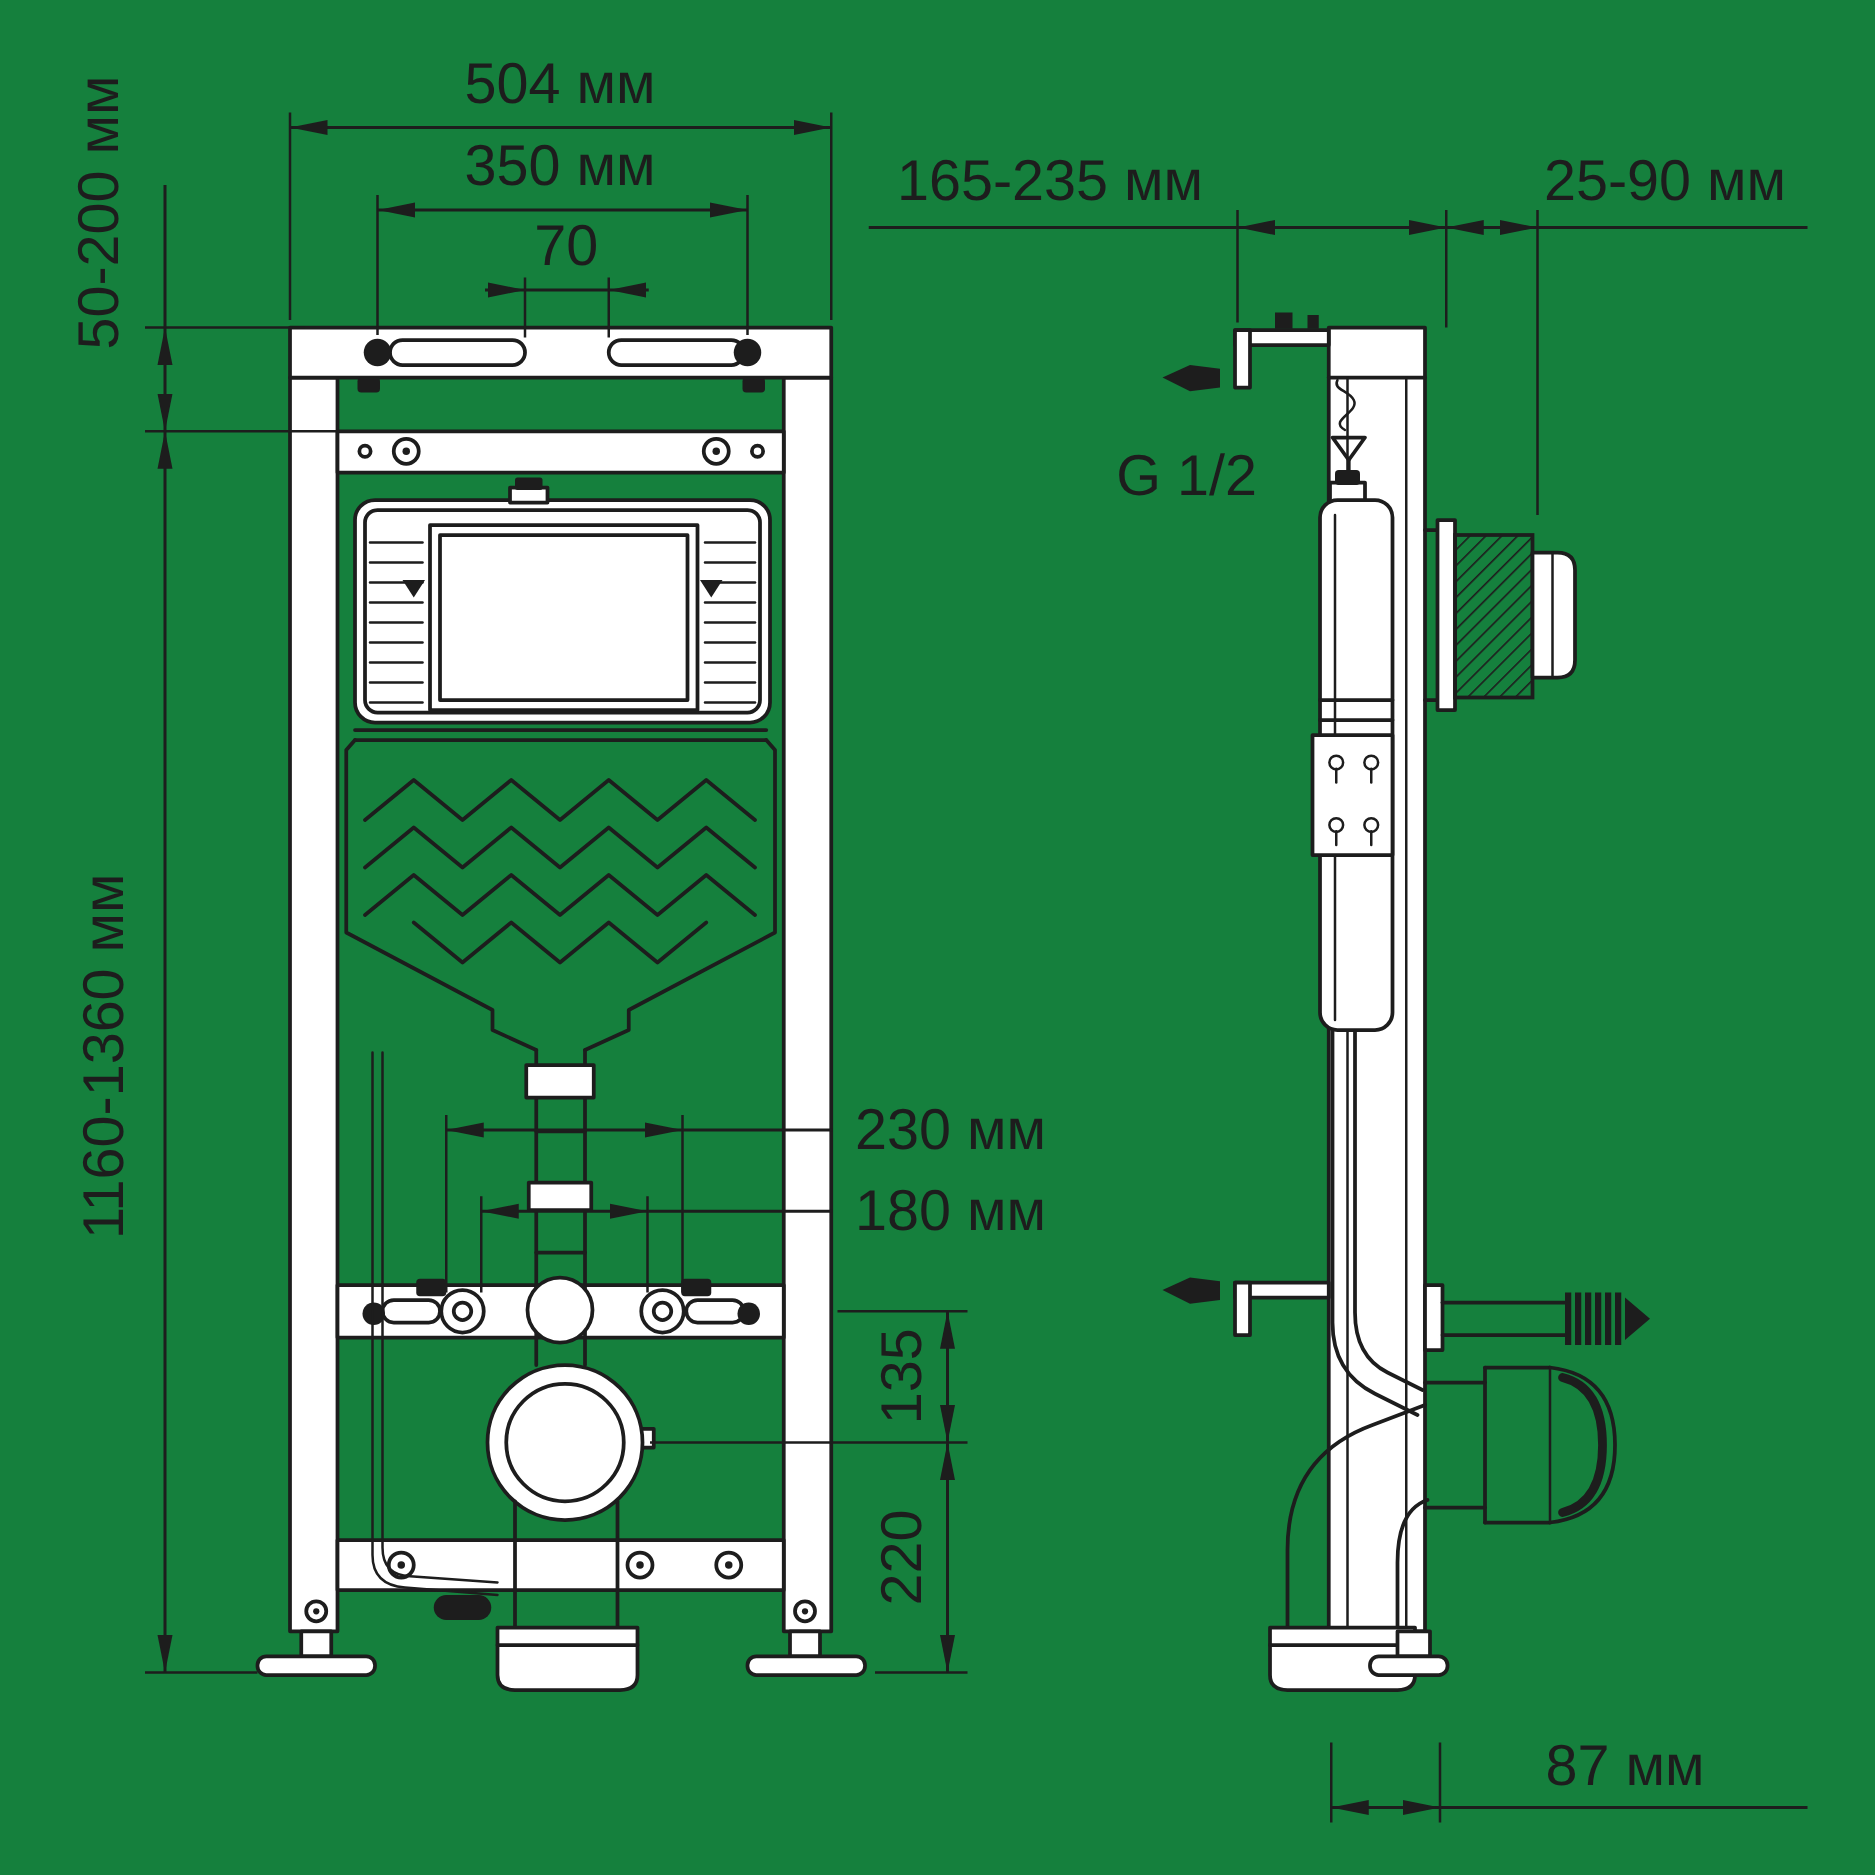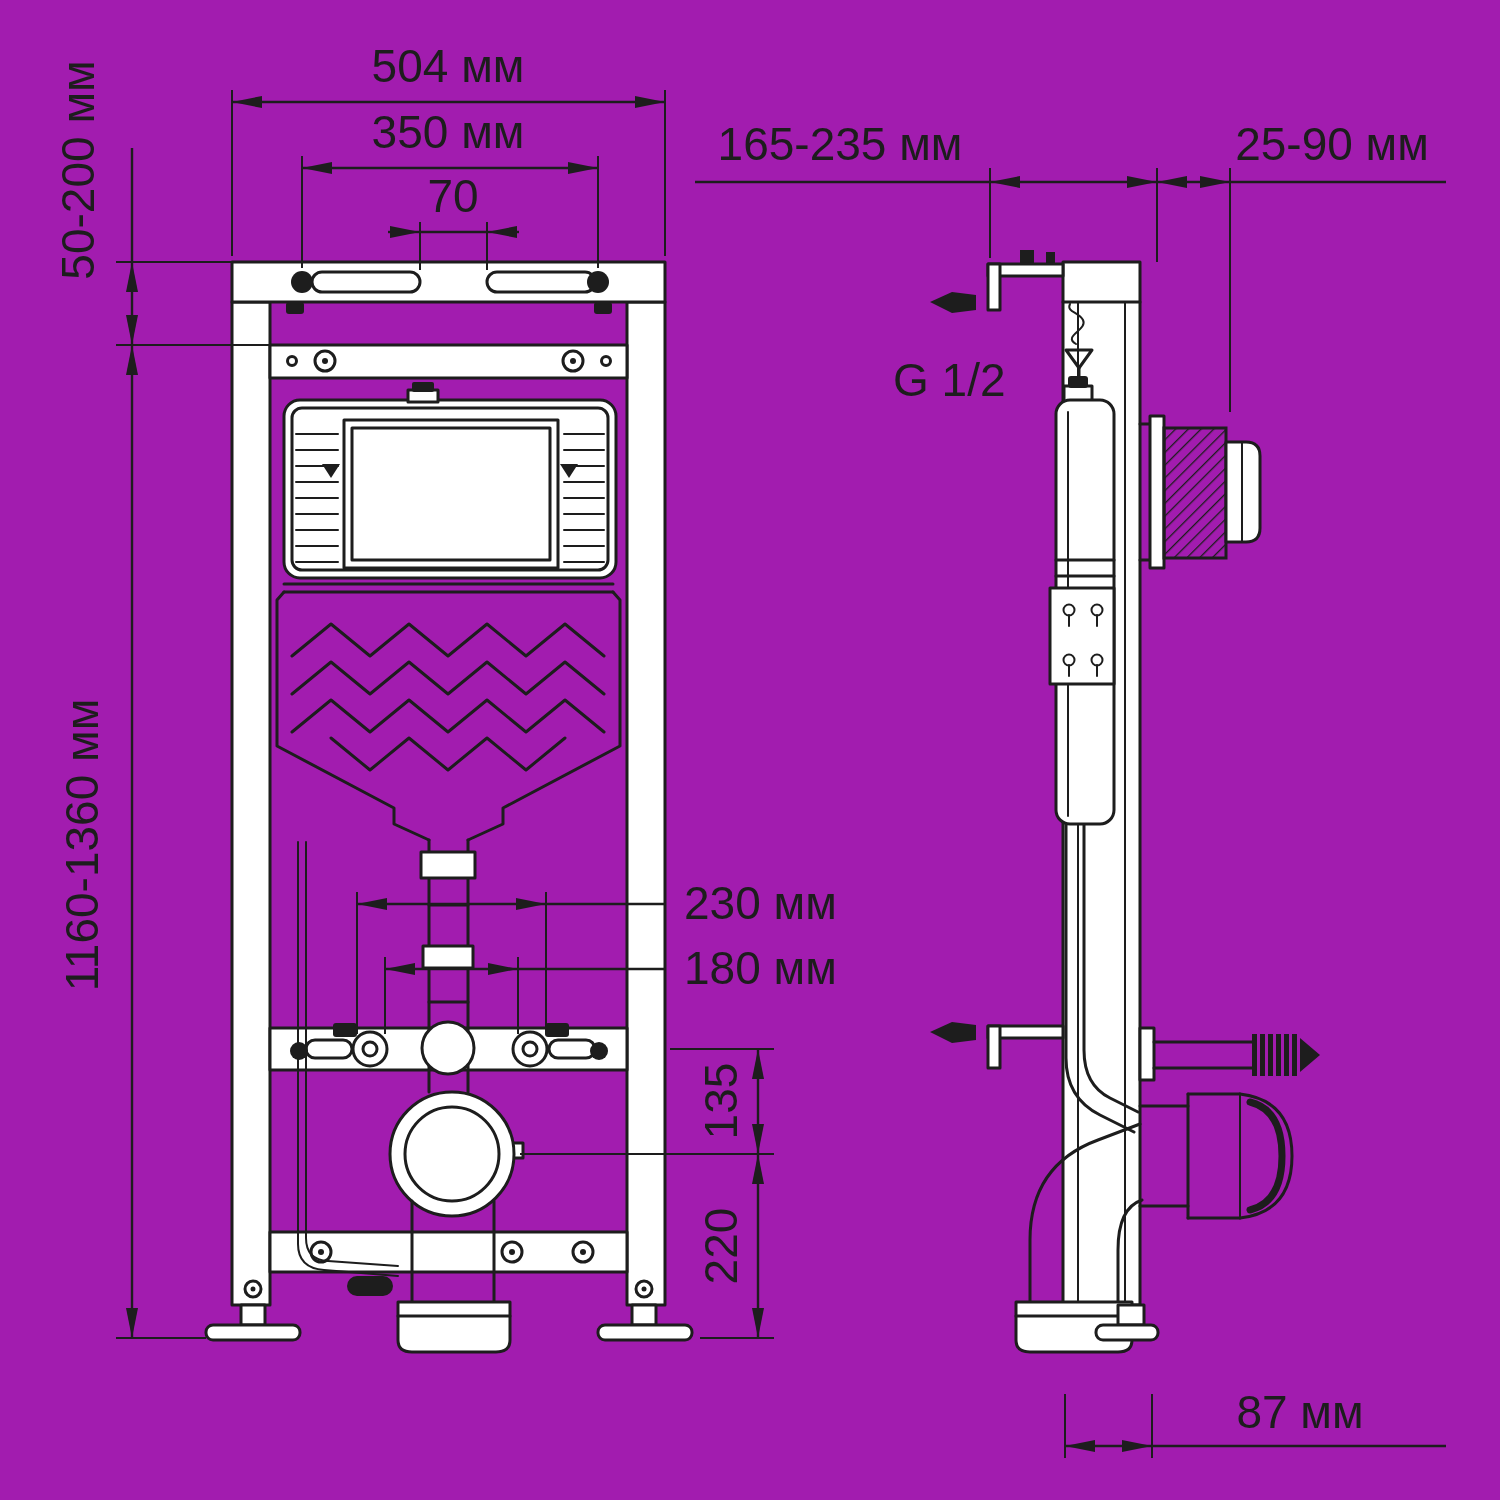--- a/index.html
+++ b/index.html
@@ -1,16 +1,16 @@
 <!DOCTYPE html>
 <html><head>
 <meta charset="utf-8">
 <style>
   html,body{margin:0;padding:0;background:#ffffff;}
-  .stage{width:1500px;height:1500px;background:#a21caf;position:relative;}
+  .stage{width:1500px;height:1500px;background:#15803d;position:relative;}
   svg{display:block;width:1500px;height:1500px;}
   text{font-family:"Liberation Sans",sans-serif;font-size:46px;fill:#1d1d1d;}
   .o   {fill:none;stroke:#1d1d1d;stroke-width:3;stroke-linecap:round;stroke-linejoin:round;}
   .wf  {fill:#ffffff;stroke:#1d1d1d;stroke-width:3;stroke-linejoin:round;}
   .thin{fill:none;stroke:#1d1d1d;stroke-width:2;stroke-linecap:round;}
   .blk {fill:#1d1d1d;stroke:none;}
   .dim {fill:none;stroke:#1d1d1d;stroke-width:2.4;}
   .ext {fill:none;stroke:#1d1d1d;stroke-width:2;}
   .thick{fill:none;stroke:#1d1d1d;stroke-width:7;stroke-linecap:round;}
 </style>

